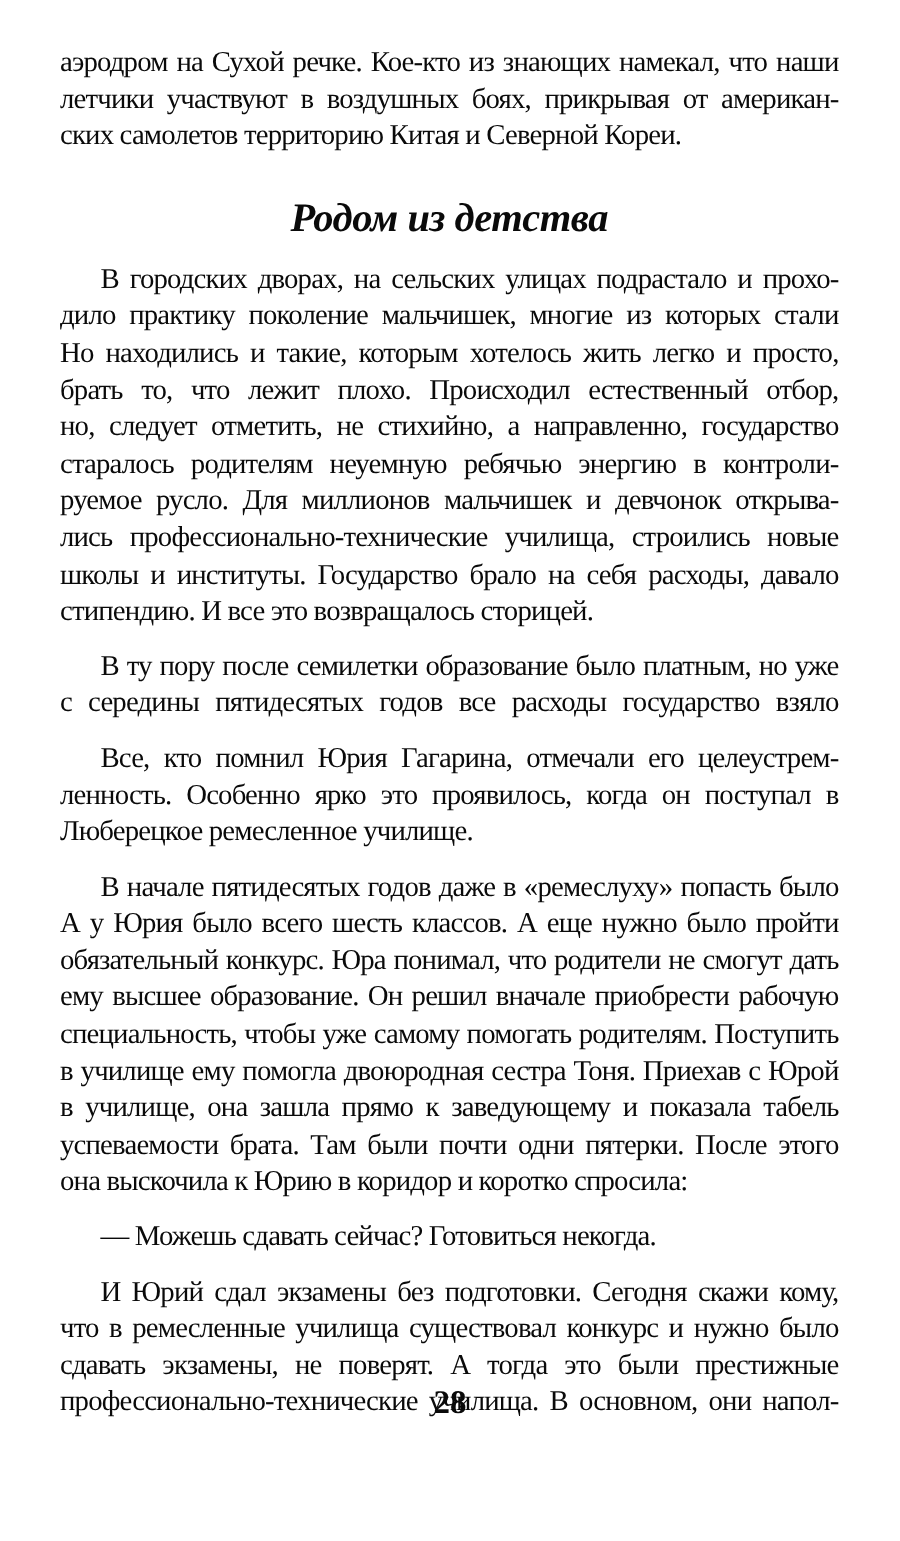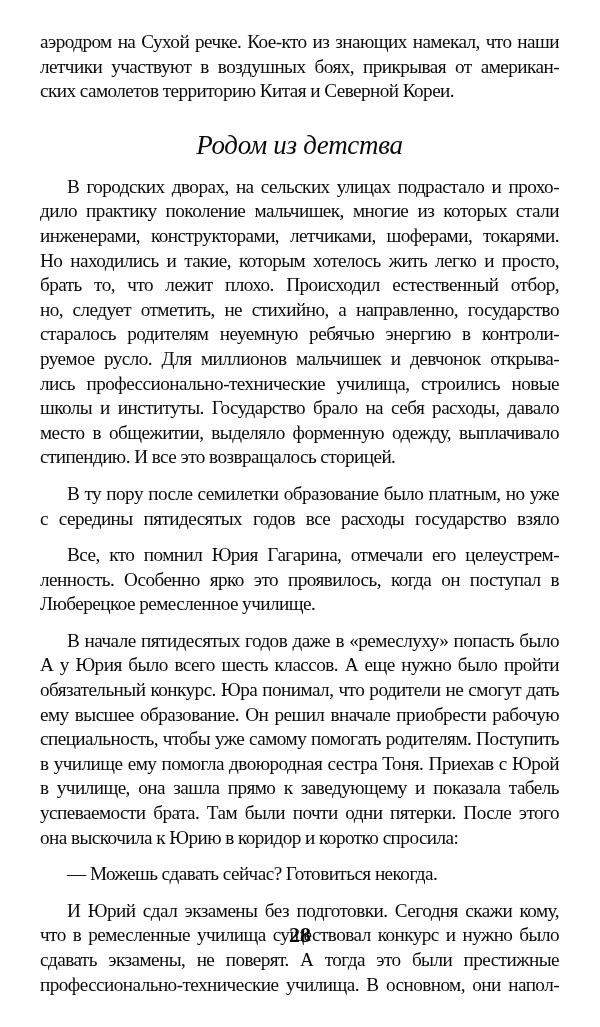--- a/index.html
+++ b/index.html
@@ -36,21 +36,21 @@
     text-align-last: left;
   }
   .line.indent {
     padding-left: 27px;
     margin-top: 12px;
   }
   .heading {
     display: block;
     text-align: center;
     font-style: italic;
-    font-weight: normal;
+    font-weight: bold;
     font-size: 27px;
     height: 35px;
     line-height: 35px;
     margin-top: 24px;
     margin-bottom: 8px;
     letter-spacing: -0.3px;
   }
   .page-number {
     position: absolute;
     left: 0;
@@ -69,29 +69,27 @@
   <div id="intro">
       <span class="line">аэродром на Сухой речке. Кое-кто из знающих намекал, что наши</span>
       <span class="line">летчики участвуют в воздушных боях, прикрывая от американ-</span>
       <span class="line last">ских самолетов территорию Китая и Северной Кореи.</span>
     </div>
   <div class="heading">Родом из детства</div>
   <div id="body-text">
       <div>
         <span class="line indent">В городских дворах, на сельских улицах подрастало и прохо-</span>
         <span class="line">дило практику поколение мальчишек, многие из которых стали</span>
-        <span class="line">инженерами, конструкторами, летчиками, шоферами, токарями.</span>
         <span class="line">Но находились и такие, которым хотелось жить легко и просто,</span>
         <span class="line">брать то, что лежит плохо. Происходил естественный отбор,</span>
         <span class="line">но, следует отметить, не стихийно, а направленно, государство</span>
         <span class="line">старалось родителям неуемную ребячью энергию в контроли-</span>
         <span class="line">руемое русло. Для миллионов мальчишек и девчонок открыва-</span>
         <span class="line">лись профессионально-технические училища, строились новые</span>
         <span class="line">школы и институты. Государство брало на себя расходы, давало</span>
-        <span class="line">место в общежитии, выделяло форменную одежду, выплачивало</span>
         <span class="line last">стипендию. И все это возвращалось сторицей.</span>
       </div>
       <div>
         <span class="line indent">В ту пору после семилетки образование было платным, но уже</span>
         <span class="line">с середины пятидесятых годов все расходы государство взяло</span>
       </div>
       <div>
         <span class="line indent">Все, кто помнил Юрия Гагарина, отмечали его целеустрем-</span>
         <span class="line">ленность. Особенно ярко это проявилось, когда он поступал в</span>
         <span class="line last">Люберецкое ремесленное училище.</span>

